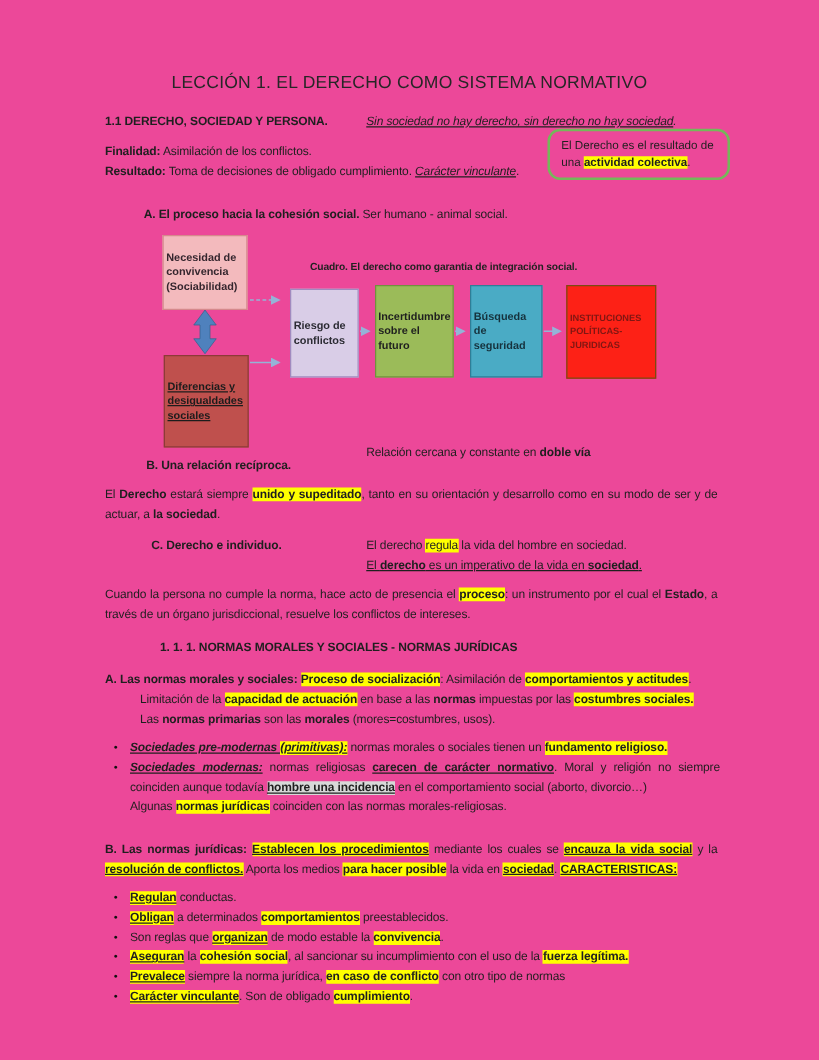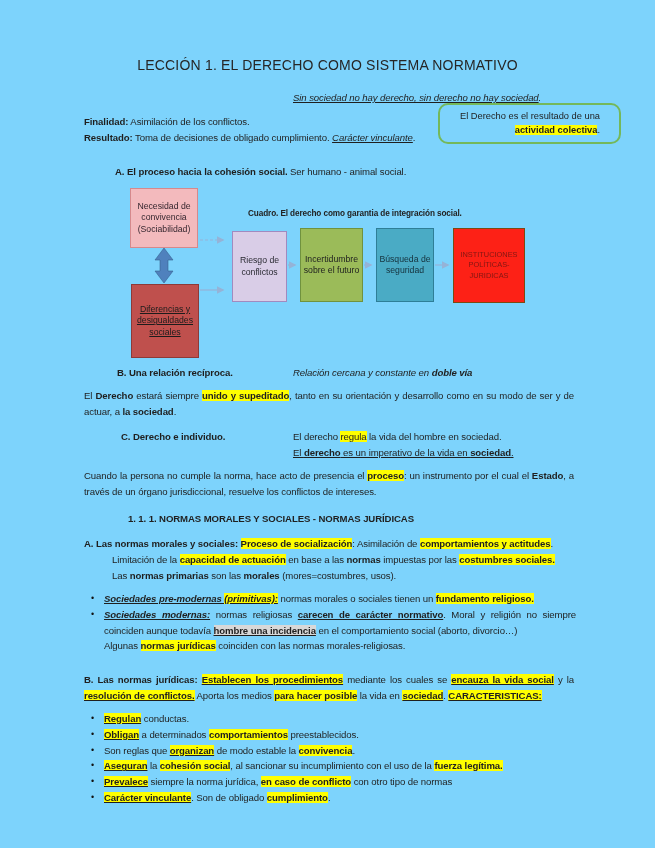--- a/index.html
+++ b/index.html
@@ -1,37 +1,37 @@
 <!DOCTYPE html>
 <html><head>
 <meta charset="utf-8">
 <style>
   html,body{margin:0;padding:0;background:#ffffff;}
-  .page{position:relative;width:655px;height:848px;background:#7dd3fc;overflow:hidden;
+  .page{position:relative;width:655px;height:848px;background:#ec4899;overflow:hidden;
         font-family:"Liberation Sans",sans-serif;color:#1f1f1f;}
   .abs{position:absolute;}
   .t{font-size:9.6px;line-height:15.8px;letter-spacing:-0.1px;}
   .bold{font-weight:700;}
   .just{text-align:justify;}
   
   .f-b{font-weight:700;}
   .f-i{font-style:italic;}
   .f-u{text-decoration:underline;}
   .f-hl{background:#ffff00;}
   .f-hlg{background:#d8d8d8;}
   
   .title{top:55px;left:0;width:655px;text-align:center;font-size:14px;line-height:20px;
          color:#262626;letter-spacing:0.2px;}
   
-  .callout{top:103px;left:438px;width:183px;border:2px solid #74b85a;border-radius:10px;
-           padding:5px 19px;font-size:9.3px;line-height:13.5px;text-align:right;box-sizing:border-box;}
+  .callout{top:103px;left:438px;width:146px;border:2px solid #74b85a;border-radius:10px;
+           padding:5px 9px;font-size:9.3px;line-height:13.5px;text-align:left;box-sizing:border-box;}
   
   .diagram{top:186px;left:0;width:655px;height:180px;}
   .dbox{position:absolute;border:1.6px solid;display:flex;align-items:center;justify-content:center;
-        text-align:center;font-weight:400;font-size:8.7px;line-height:11.5px;padding:2px;box-sizing:border-box;}
+        text-align:left;font-weight:700;font-size:8.7px;line-height:11.5px;padding:2px;box-sizing:border-box;}
   .bx-necesidad{left:130px;top:2px;width:68px;height:60px;}
   .bx-diferencias{left:131px;top:98px;width:68px;height:74px;}
   .bx-riesgo{left:232px;top:45px;width:55px;height:71px;}
   .bx-incertidumbre{left:300px;top:42px;width:63px;height:74px;}
   .bx-busqueda{left:376px;top:42px;width:58px;height:74px;}
   .bx-instituciones{left:453px;top:42px;width:72px;height:75px;font-size:7.4px;line-height:10.5px;}
   .dcaption{position:absolute;left:248px;top:10px;width:270px;font-weight:700;font-size:8.2px;
             letter-spacing:-0.1px;color:#222;margin-top:13px;}
   .arrows{position:absolute;left:0;top:0;}
   
@@ -40,20 +40,21 @@
   .dot{flex:none;width:13px;font-size:9px;line-height:15.8px;color:#111;}
   .btext{flex:1;}
 </style>
 </head>
 <body>
 
 <div class="page">
 
   <div class="abs title">LECCIÓN 1. EL DERECHO COMO SISTEMA NORMATIVO</div>
 
+  <div class="abs t bold" style="top:90px;left:84px;">1.1 DERECHO, SOCIEDAD Y PERSONA.</div>
   <div class="abs t" style="top:90px;left:293px;"><span class="f-i f-u">Sin sociedad no hay derecho, sin derecho no hay sociedad</span><span class="f-i">.</span></div>
 
   <div class="abs t" style="top:114px;left:84px;"><span class="f-b">Finalidad:</span><span> Asimilación de los conflictos.</span></div>
   <div class="abs t" style="top:130px;left:84px;"><span class="f-b">Resultado:</span><span> Toma de decisiones de obligado cumplimiento. </span><span class="f-i f-u">Carácter vinculante</span><span>.</span></div>
 
   <div class="abs callout" style="border-color: rgb(116, 184, 90);"><span>El Derecho es el resultado de una </span><span class="f-b f-hl">actividad colectiva</span><span>.</span></div>
 
   <div class="abs t bold" style="top:164px;left:115px;">A. El proceso hacia la cohesión social.</div>
   <div class="abs t" style="top:164px;left:290px;">Ser humano -  animal social.</div>
 
@@ -76,21 +77,21 @@
       <line x1="200" y1="54" x2="223" y2="54" stroke="#95b3d7" stroke-width="1.2" stroke-dasharray="3 2" marker-end="url(#ah)"></line>
       <line x1="200" y1="104" x2="223" y2="104" stroke="#95b3d7" stroke-width="1.2" marker-end="url(#ah)"></line>
       <line x1="288" y1="79" x2="295" y2="79" stroke="#95b3d7" stroke-width="1.2" marker-end="url(#ah)"></line>
       <line x1="364" y1="79" x2="371" y2="79" stroke="#95b3d7" stroke-width="1.2" marker-end="url(#ah)"></line>
       <line x1="435" y1="79" x2="448" y2="79" stroke="#95b3d7" stroke-width="1.2" marker-end="url(#ah)"></line>
       <path d="M164 62 L155 74 L160 74 L160 85 L155 85 L164 97 L173 85 L168 85 L168 74 L173 74 Z" fill="#4f81bd" stroke="#36618e" stroke-width="0.6"></path>
     </svg>
   </div>
 
   <div class="abs t bold" style="top:365px;left:117px;">B. Una relación recíproca.</div>
-  <div class="abs t" style="top:365px;left:293px;font-style:italic;"><span>Relación cercana y constante en </span><span class="f-b">doble vía</span></div>
+  <div class="abs t" style="top:355px;left:293px;"><span>Relación cercana y constante en </span><span class="f-b">doble vía</span></div>
 
   <div class="abs t just" style="top:388px;left:84px;width:490px;"><span>El </span><span class="f-b">Derecho</span><span> estará siempre </span><span class="f-b f-hl">unido y supeditado</span><span>, tanto en su orientación y desarrollo como en su modo de ser y de actuar, a </span><span class="f-b">la sociedad</span><span>.</span></div>
 
   <div class="abs t bold" style="top:429px;left:121px;">C. Derecho e individuo.</div>
   <div class="abs t" style="top:429px;left:293px;width:300px;">
     <div><span>El derecho </span><span class="f-hl">regula</span><span> la vida del hombre en sociedad.</span></div>
     <div><span class="f-u">El </span><span class="f-b f-u">derecho</span><span class="f-u"> es un imperativo de la vida en </span><span class="f-b f-u">sociedad</span><span class="f-u">.</span></div>
   </div>
 
   <div class="abs t just" style="top:468px;left:84px;width:490px;"><span>Cuando la persona no cumple la norma, hace acto de presencia el </span><span class="f-b f-hl">proceso</span><span>: un instrumento por el cual el </span><span class="f-b">Estado</span><span>, a través de un órgano jurisdiccional, resuelve los conflictos de intereses.</span></div>

